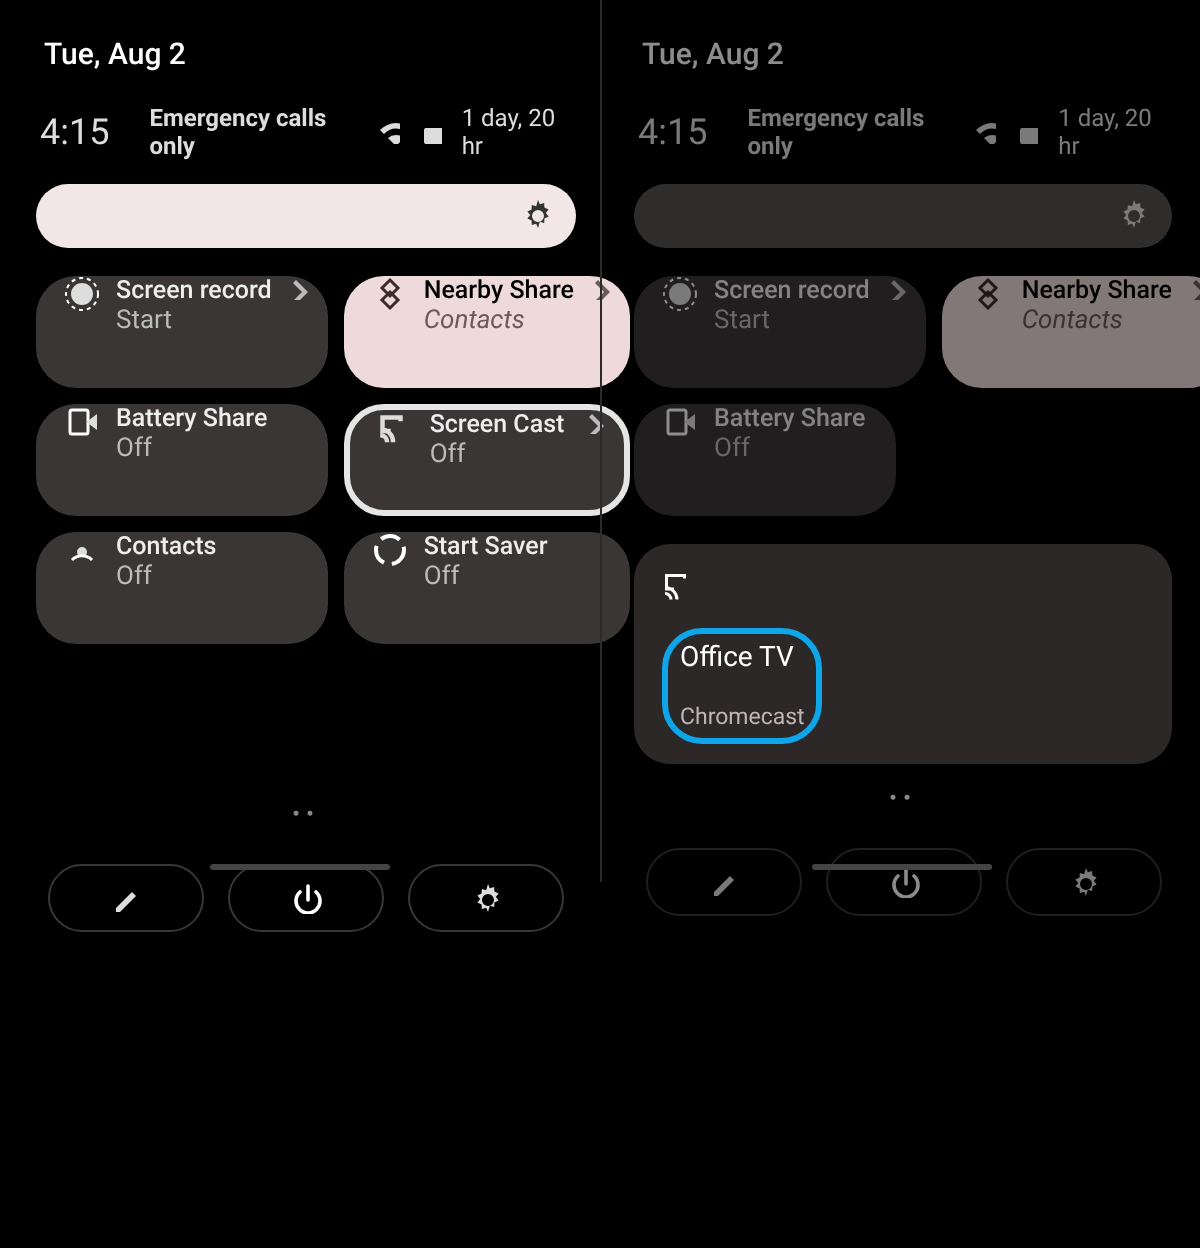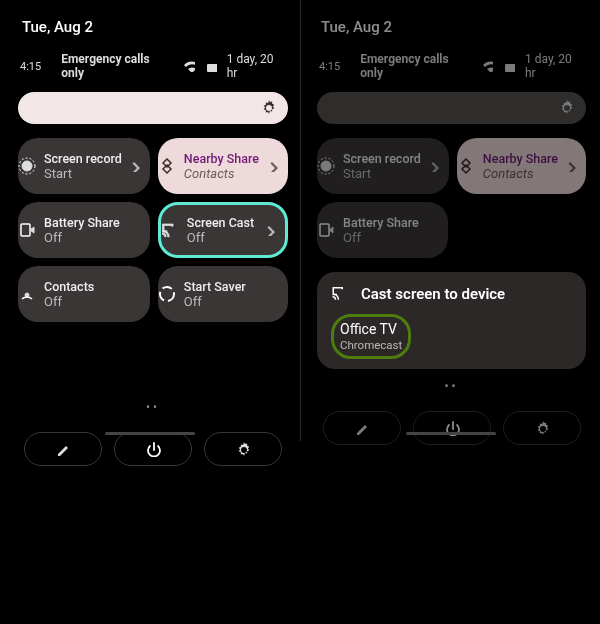--- a/index.html
+++ b/index.html
@@ -26,21 +26,21 @@
     padding: 8px 4px 12px 4px;
   }
   .status {
     display: flex;
     align-items: center;
     gap: 10px;
     padding: 4px 2px 12px 2px;
     font-size: 12px;
     color: #ddd;
   }
-  .status .time { font-size: 11px; }
+  .status .time { font-size: 18px; }
   .status .spacer { flex:1; }
   .status .carrier { font-size: 12px; font-weight: bold; }
   .status-ico { width:12px; height:12px; fill:#ddd; }
   .bright-bar {
     height: 32px;
     border-radius: 20px;
     display:flex;
     align-items:center;
     justify-content:flex-end;
     padding: 0 10px;
@@ -57,38 +57,37 @@
     display: grid;
     grid-template-columns: 1fr 1fr;
     gap: 8px;
     margin-top: 14px;
   }
   .tile {
     background:#3a3636;
     border-radius: 20px;
     height: 56px;
     display:flex;
-    align-items:center;
-    padding: 0 8px 0 0;
+    padding: 0 8px 0 14px;
     gap: 8px;
     position:relative;
   }
   .tile.light { background:#efdadb; color:#3a2a2a; }
   .tile .ico { width:18px; height:18px; flex-shrink:0; display:flex; align-items:center; justify-content:center;}
   .tile .ico svg { width:18px; height:18px; fill:#ddd; }
   .tile.light .ico svg { fill:#3a2a2a; }
   .tile .txt { display:flex; flex-direction:column; min-width:0; }
   .tile .lbl { font-size:12.5px; font-weight:500; white-space:nowrap; overflow:hidden; text-overflow:ellipsis; color:#eee;}
-  .tile.light .lbl { color:#701a75;}
+  .tile.light .lbl { color:#000000;}
   .tile .sub { font-size:13px; color:#bbb; }
   .tile.light .sub { color:#6a5a5a;font-style:italic; }
   .tile .chev { width:12px; height:12px; fill:#bbb; margin-left:auto; }
   .tile.light .chev { fill:#6a5a5a; }
-  .redbox { border: 3px solid #5eead4; border-radius: 20px; }
-  .redbox-inner { border: 3px solid #4d7c0f; border-radius: 20px; padding:4px 6px; display:inline-block;}
+  .redbox { border: 3px solid #e5e5e5; border-radius: 20px; }
+  .redbox-inner { border: 3px solid #0ea5e9; border-radius: 20px; padding:4px 6px; display:inline-block;}
   .dots {
     text-align:center;
     color:#888;
     font-size:12px;
     margin-top:78px;
     letter-spacing:3px;
   }
   .controls {
     display:flex;
     gap:12px;
@@ -109,21 +108,21 @@
     margin-top: 14px;
     padding: 12px 14px 10px 14px;
   }
   .cast-header { display:flex; align-items:center; gap:10px; }
   .cast-header svg { width:20px; height:20px; fill:#fff; }
   .cast-title { font-size:15px; font-weight:600; color:#fff; }
   .cast-device {
     margin-top:10px;
   }
   .cast-device .name { font-size:14px; color:#fff; }
-  .cast-device .type { font-size:11.5px; color:#bfb5b5; margin-top:1px;}
+  .cast-device .type { font-size:11.5px; color:#bfb5b5; margin-top:14px;}
   .cast-settings {
     text-align:center;
     font-size:13px;
     color:#ddd;
     margin-top:18px;
     padding-bottom:4px;
   }
   .pane-b .tile-half-row { display:grid; grid-template-columns:1fr 1fr; gap:8px; margin-top:14px;}
   .homebar { position:absolute; bottom:6px; left:50%; transform:translateX(-50%); width:90px; height:3px; border-radius:2px; background:#444;}
   .pane-b .dots { margin-top:10px; }
@@ -368,21 +367,20 @@
       </div>
       <div></div>
     </div>
   </div>
 
   <div class="cast-sheet">
     <div class="cast-header">
       <svg>
           <use href="#i-cast"></use>
         </svg>
-      <span class="cast-title">Cast screen to device</span>
     </div>
     <div class="cast-device">
       <span class="redbox-inner">
         <div class="name">Office TV</div>
         <div class="type">Chromecast</div>
       </span>
     </div>
   </div>
 
   <div class="dots">••</div>

